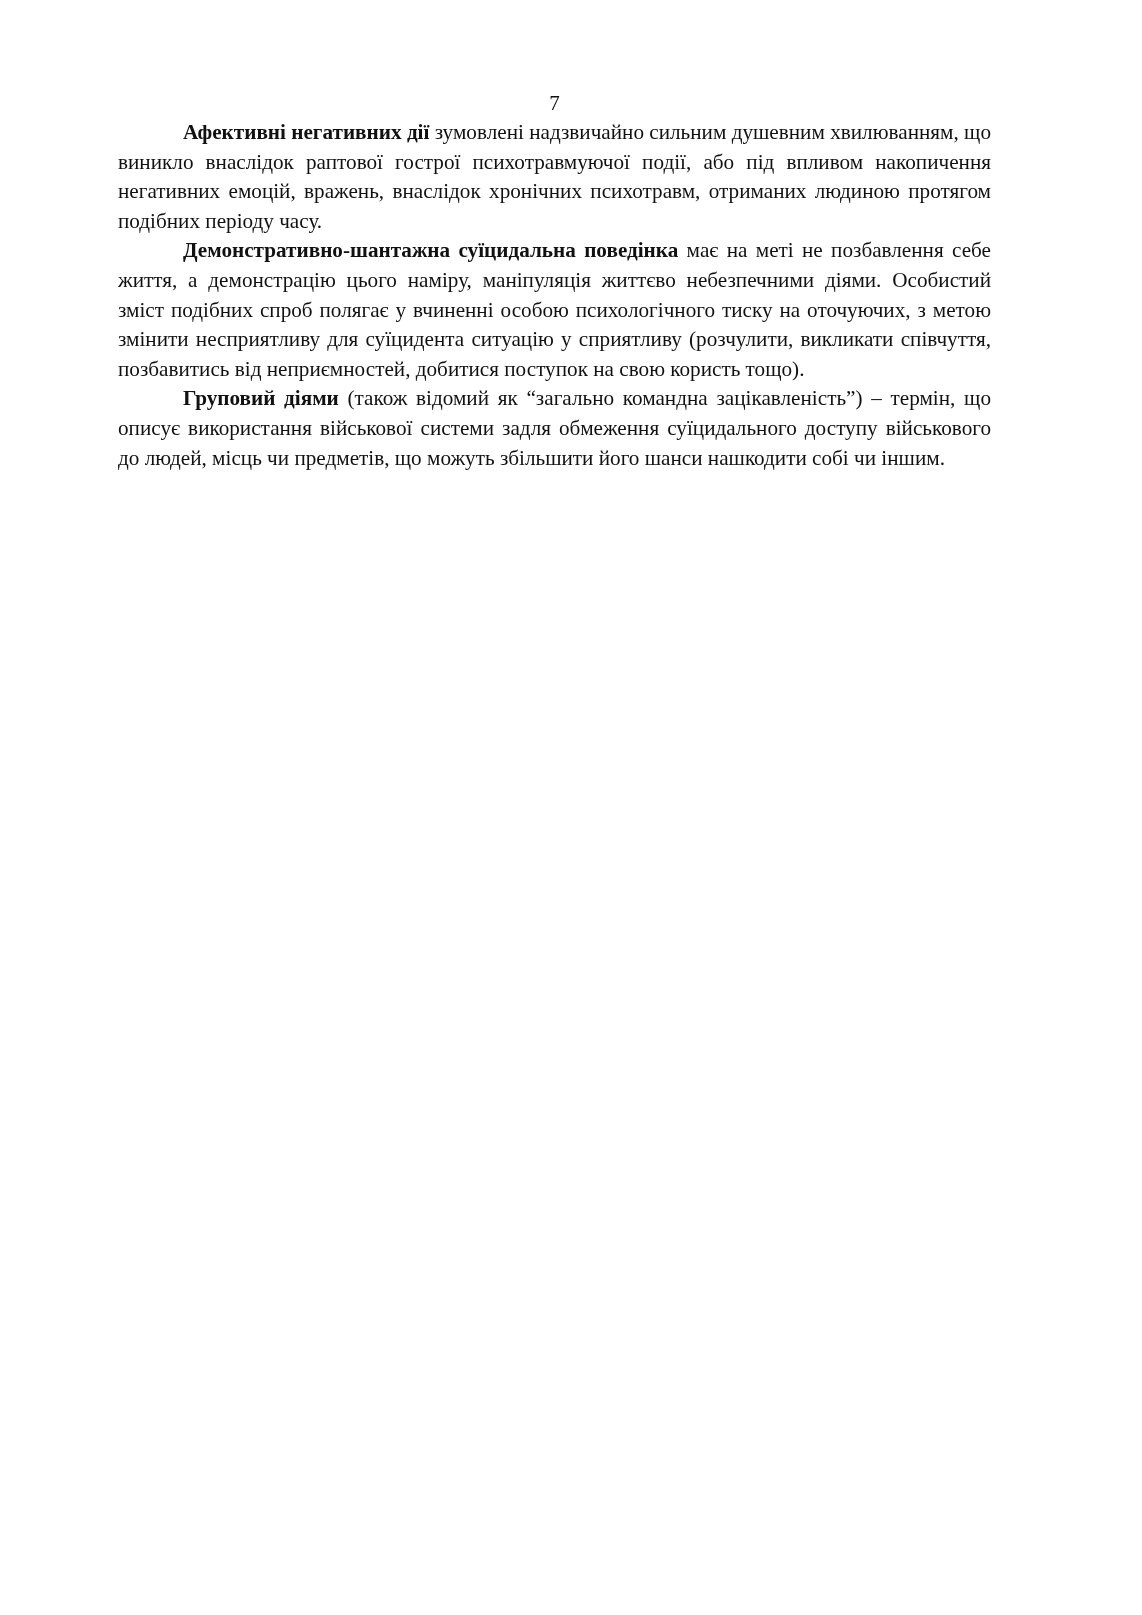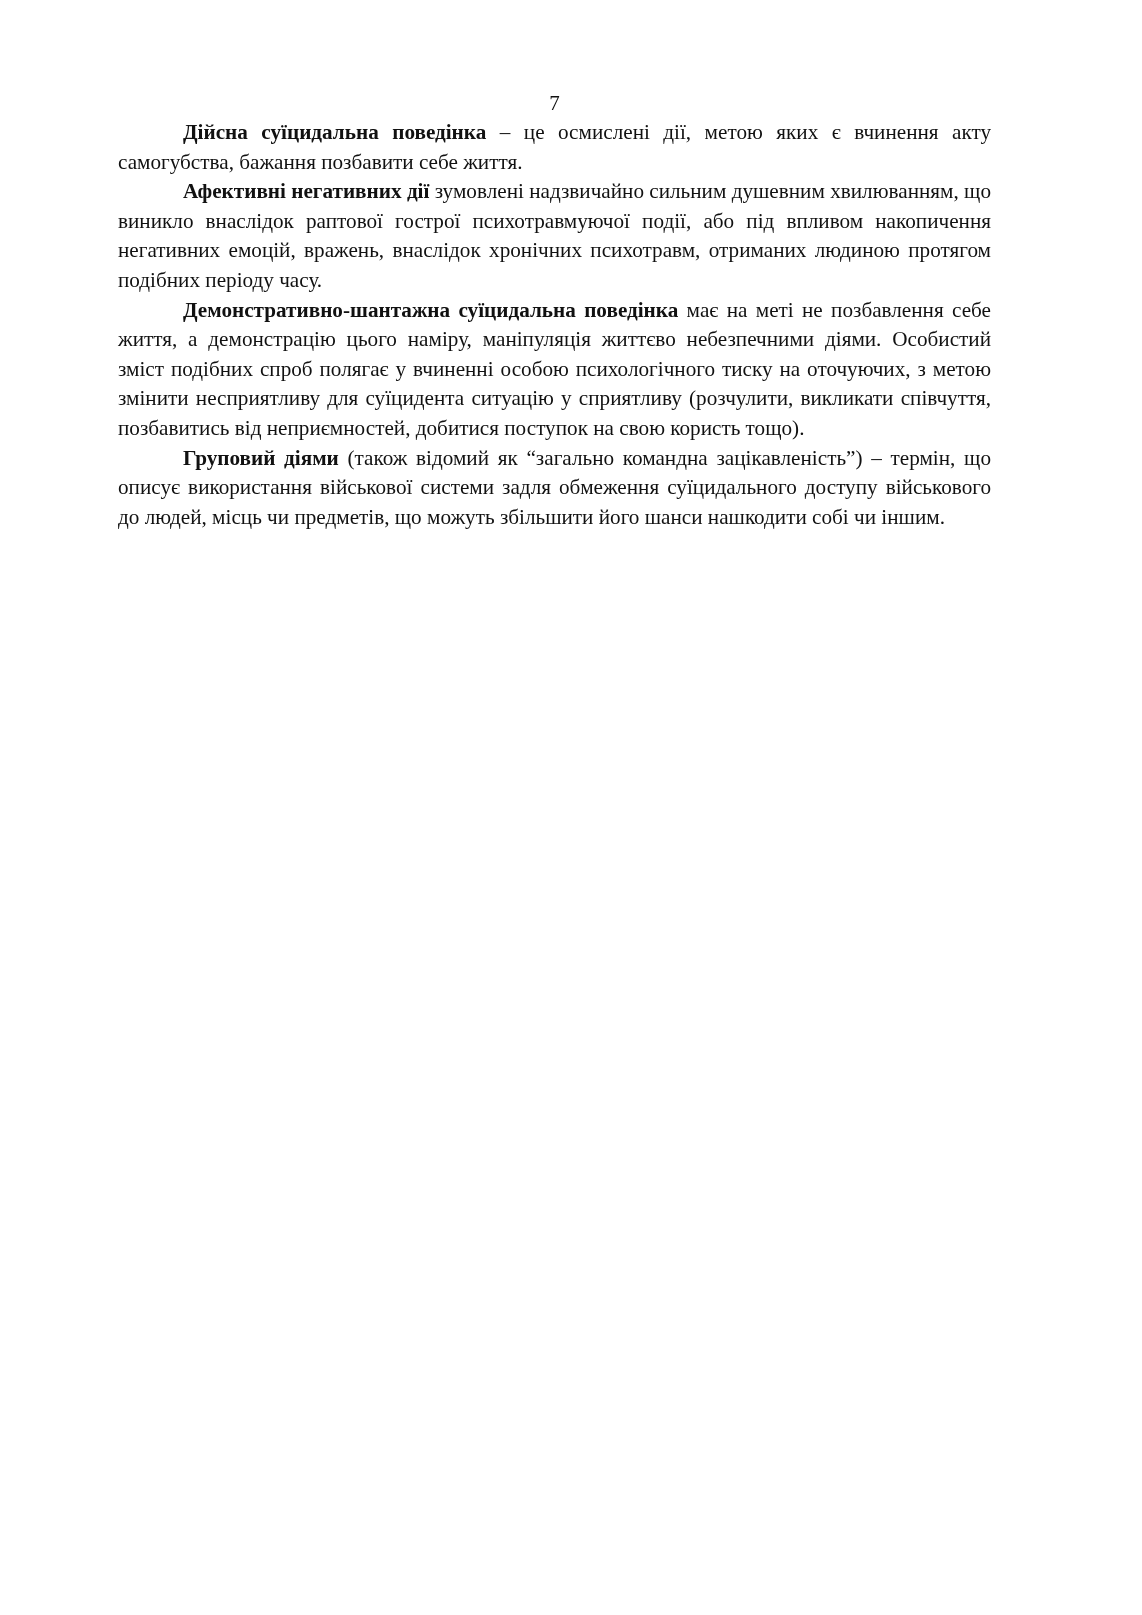--- a/index.html
+++ b/index.html
@@ -39,20 +39,19 @@
     .para .term {
       font-weight: bold;
     }
   </style>
 </head>
 <body>
 
 <div class="page">
   <div class="page-number">7</div>
 
-  <p class="para"><span class="term">Дійсна суїцидальна поведінка</span><span> – це осмислені дії, метою яких є вчинення акту самогубства, бажання позбавити себе життя.</span></p>
 
   <p class="para"><span class="term">Афективні негативних дії</span><span> зумовлені надзвичайно сильним душевним хвилюванням, що виникло внаслідок раптової гострої психотравмуючої події, або під впливом накопичення негативних емоцій, вражень, внаслідок хронічних психотравм, отриманих людиною протягом подібних періоду часу.</span></p>
 
   <p class="para"><span class="term">Демонстративно-шантажна суїцидальна поведінка</span><span> має на меті не позбавлення себе життя, а демонстрацію цього наміру, маніпуляція життєво небезпечними діями. Особистий зміст подібних спроб полягає у вчиненні особою психологічного тиску на оточуючих, з метою змінити несприятливу для суїцидента ситуацію у сприятливу (розчулити, викликати співчуття, позбавитись від неприємностей, добитися поступок на свою користь тощо).</span></p>
 
   <p class="para"><span class="term">Груповий діями</span><span> (також відомий як “загально командна зацікавленість”) – термін, що описує використання військової системи задля обмеження суїцидального доступу військового до людей, місць чи предметів, що можуть збільшити його шанси нашкодити собі чи іншим.</span></p>
 </div>
 
 </body></html>

